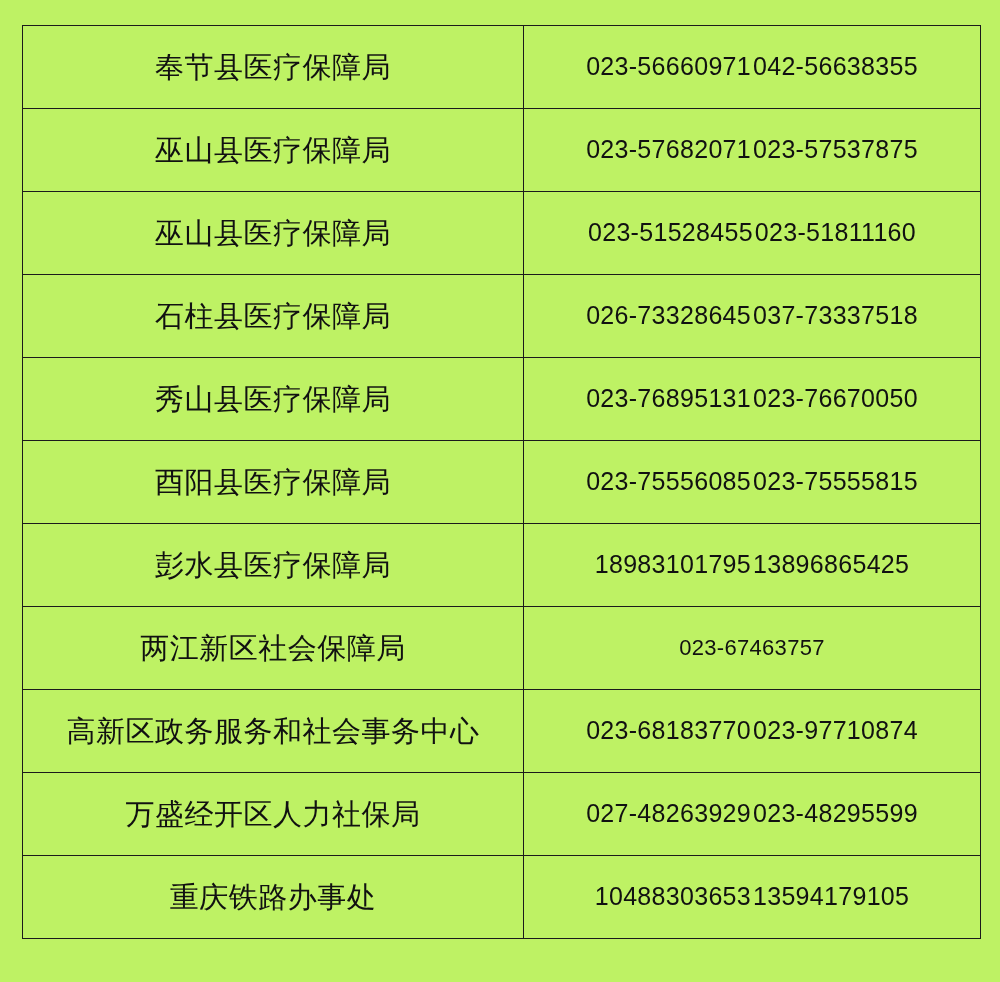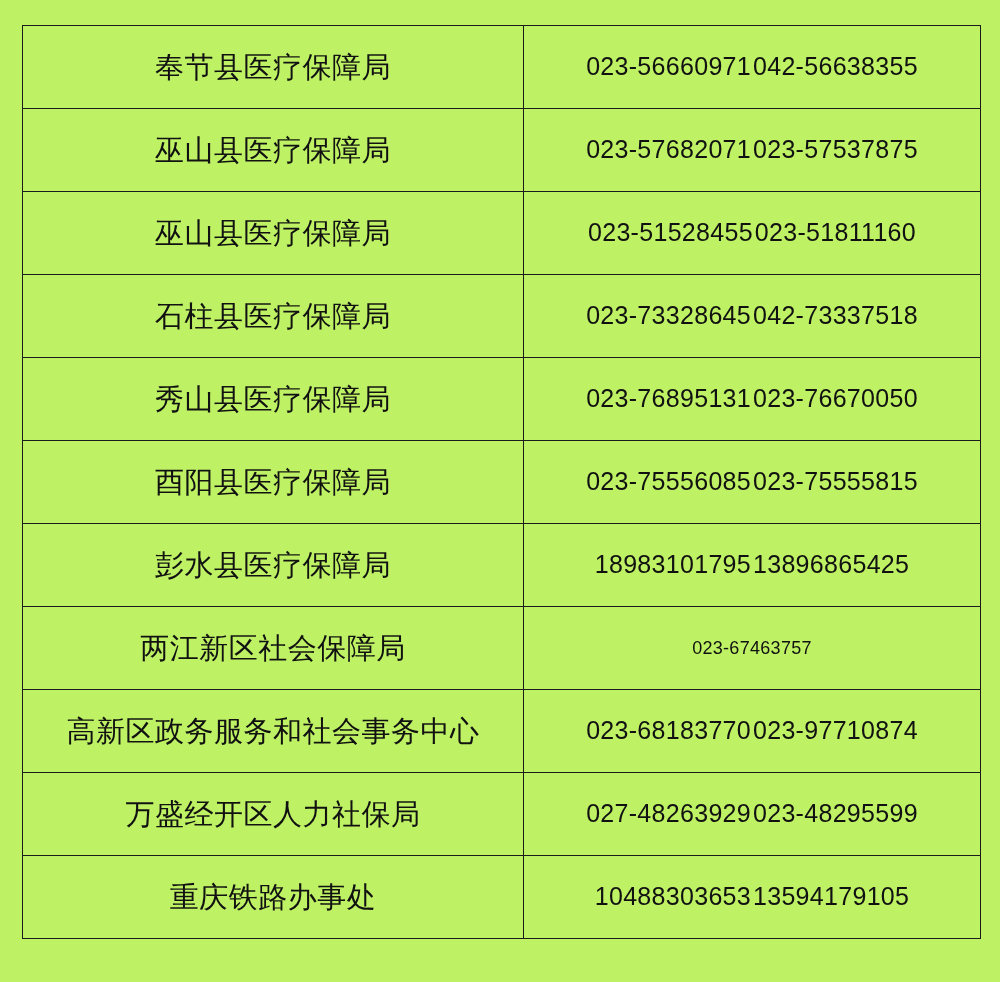--- a/index.html
+++ b/index.html
@@ -64,21 +64,21 @@
     display: block;
     text-align: center;
     font-size: 25px;
     line-height: 1.35;
     font-weight: 400;
     color: #111111;
     letter-spacing: 0.3px;
     white-space: nowrap;
   }
   .single .phone-text {
-    font-size: 18px;
+    font-size: 22px;
   }
 </style>
 </head>
 <body>
 
 <div class="page">
   <table class="contact-table">
     <tbody>
       <tr>
         <td class="col-name row-cell">
@@ -112,22 +112,22 @@
             <span class="phone-text">023-51811160</span>
           </div>
         </td>
       </tr>
       <tr>
         <td class="col-name row-cell">
           <span class="name-text">石柱县医疗保障局</span>
         </td>
         <td class="col-phone row-cell">
           <div class="phone-block">
-            <span class="phone-text">023-73328645</span>
-            <span class="phone-text">042-73337518</span>
+            <span class="phone-text">026-73328645</span>
+            <span class="phone-text">037-73337518</span>
           </div>
         </td>
       </tr>
       <tr>
         <td class="col-name row-cell">
           <span class="name-text">秀山县医疗保障局</span>
         </td>
         <td class="col-phone row-cell">
           <div class="phone-block">
             <span class="phone-text">023-76895131</span>

